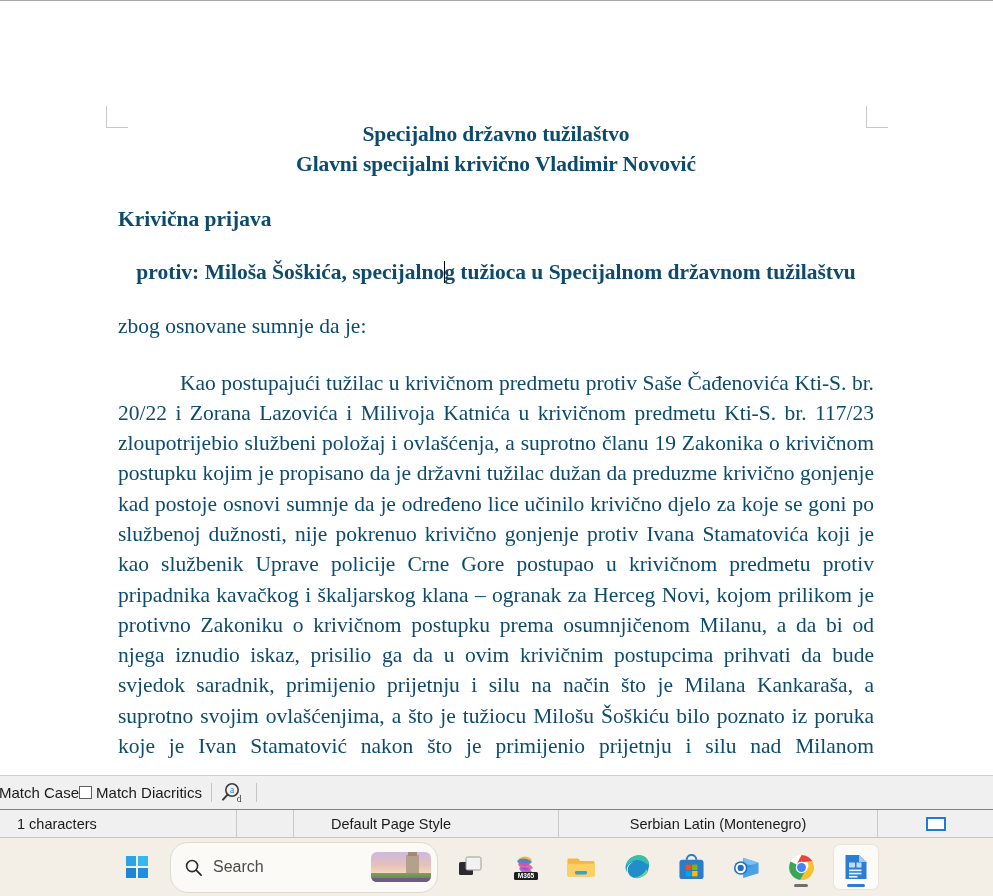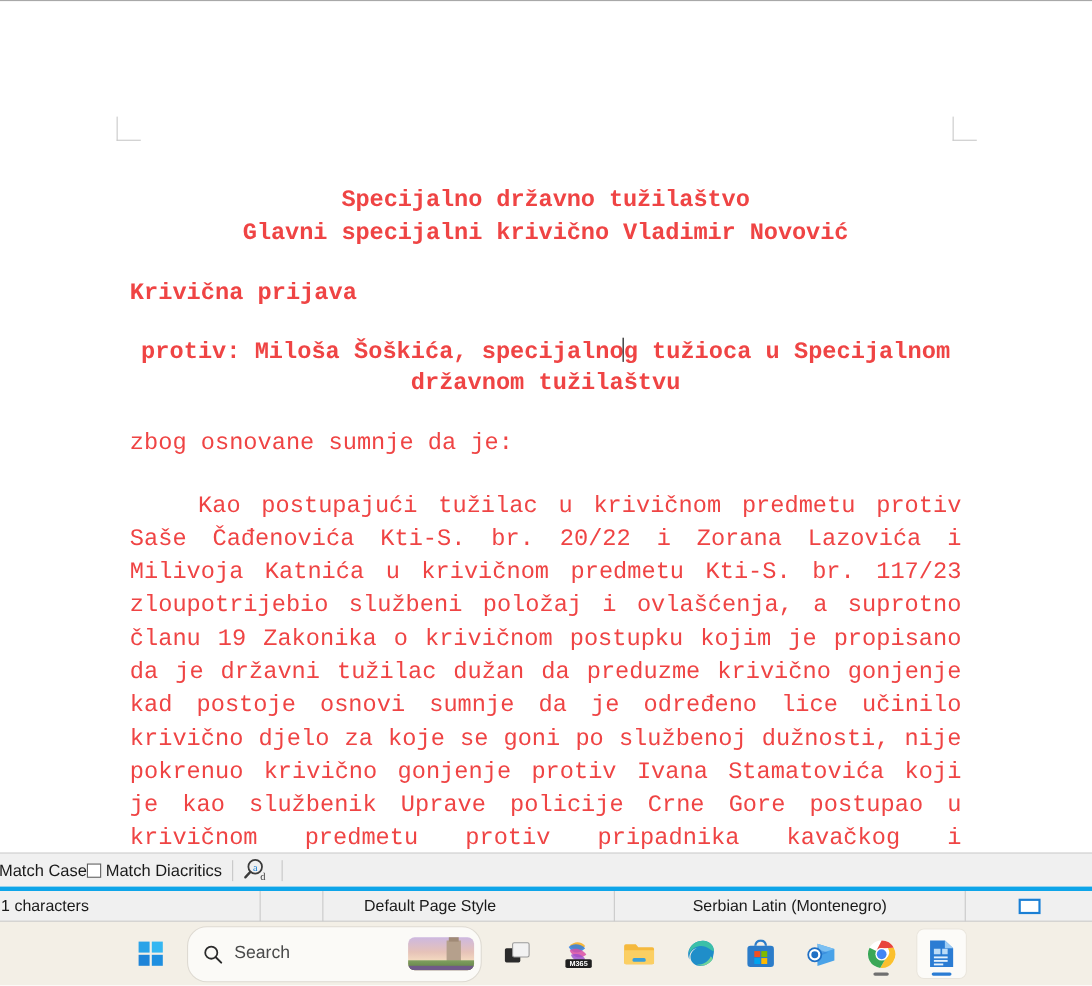--- a/index.html
+++ b/index.html
@@ -43,23 +43,22 @@
     left: 866px; top: 105px;
     border-left: 1px solid #c9c9c9;
     border-bottom: 1px solid #c9c9c9;
   }
 
   .page-body {
     position: absolute;
     left: 118px;
     top: 118px;
     width: 756px;
-    color: #ef4444;
-    font-family: Liberation Mono, monospace;
-    margin-top: 48px;
+    color: #0c4a6e;
+    font-family: Liberation Serif, serif;
   }
 
   .doc-title-line {
     text-align: center;
     font-weight: bold;
     font-size: 21.5px;
     line-height: 30px;
     letter-spacing: -0.1px;
   }
 
@@ -111,21 +110,21 @@
     overflow: hidden;
   }
 
   
   .find-bar {
     position: absolute;
     left: 0; top: 775px;
     width: 993px; height: 35px;
     background: #f0f0f0;
     border-top: 1px solid #cfcfcf;
-    border-bottom: 4px solid #0ea5e9;
+    border-bottom: 1px solid #0ea5e9;
     display: flex;
     align-items: center;
     font-size: 15px;
     color: #1a1a1a;
   }
   .find-item {
     display: flex;
     align-items: center;
     gap: 4px;
     white-space: nowrap;
@@ -164,21 +163,21 @@
     display: flex;
     align-items: center;
     font-size: 14.5px;
     color: #1a1a1a;
   }
   .sb-cell { height: 100%; display: flex; align-items: center; }
   .sb-divider {
     width: 1px; height: 28px; background: #c9c9c9;
     flex: 0 0 auto;
   }
-  .sb-chars { padding-left: 1px; width: 236px; }
+  .sb-chars { padding-left: 17px; width: 236px; }
   .sb-blank { width: 56px; }
   .sb-pagestyle { width: 264px; padding-left: 37px; }
   .sb-lang { width: 318px; justify-content: center; }
   .sb-viewmode { flex: 1; justify-content: center; gap: 7px; }
   .view-icon {
     width: 20px; height: 14px;
     border: 2px solid #1a7fd4;
     background: #ffffff;
   }
 

